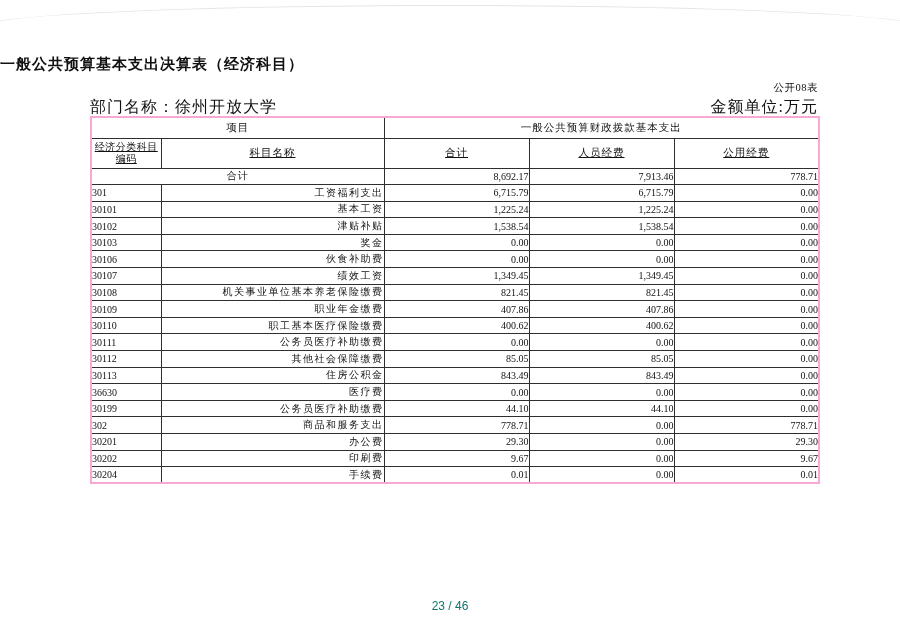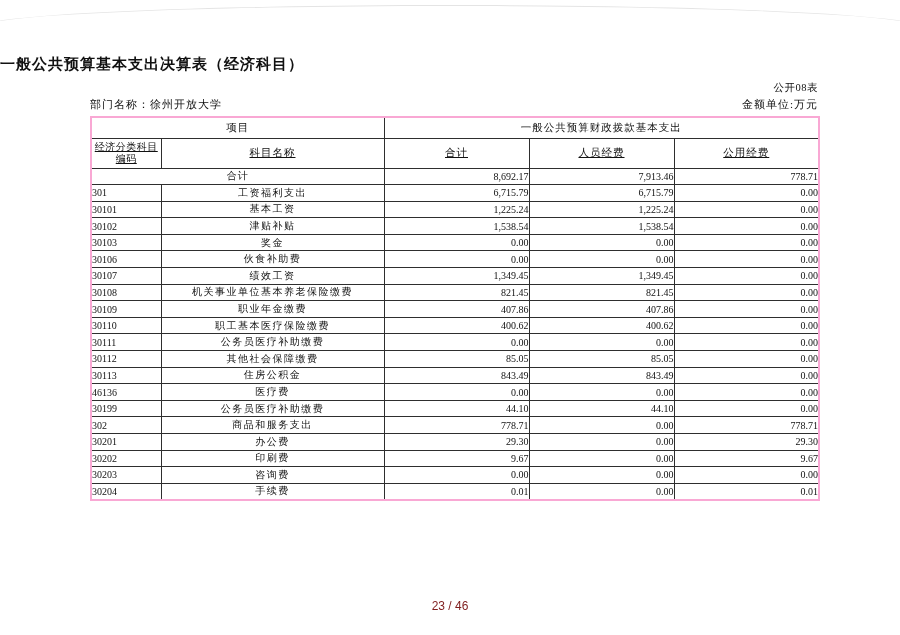--- a/index.html
+++ b/index.html
@@ -38,21 +38,21 @@
     position: absolute;
     top: 81px; right: 82px;
     font-size: 10.5px;
     letter-spacing: 0.5px;
   }
   .meta-row {
     position: absolute;
     top: 97px; left: 90px; width: 728px;
     display: flex;
     justify-content: space-between;
-    font-size: 11px;
+    font-size: 16px;
     letter-spacing: 1px;
   }
   table.budget {
     position: absolute;
     top: 116px; left: 90px;
     width: 728px;
     border-collapse: collapse;
     table-layout: fixed;
     border: 2px solid #f9a8d4;
   }
@@ -69,30 +69,30 @@
     vertical-align: middle;
     letter-spacing: 1px;
     font-size: 10.5px;
   }
   tr.group-row { height: 21px; }
   tr.cols-row  { height: 30px; text-decoration: underline; }
   .th-code { font-size: 10px; line-height: 1.2; letter-spacing: 0.5px; }
   tbody tr { height: 16.6px; }
   tbody td { font-size: 10px; vertical-align: middle; }
   td.cell-code  { text-align: left;  padding-left: 3px; }
-  td.cell-name  { text-align: center;  padding-left: 4px; letter-spacing: 1.5px; }
+  td.cell-name  { text-align: right;  padding-left: 4px; letter-spacing: 1.5px; }
   td.cell-num   { text-align: right; padding-right: 5px; }
   td.total-label { text-align: center; letter-spacing: 1px; }
   .footer {
     position: absolute;
     top: 599px; left: 0; width: 100%;
     text-align: center;
     font-family: "Liberation Sans", "DejaVu Sans", sans-serif;
     font-size: 12px;
-    color: #7f1d1d;
+    color: #0f766e;
   }
 </style>
 </head>
 <body>
 
 <div class="page">
 
   <div class="top-arc"></div>
 
   <h1 class="title">一般公共预算基本支出决算表（经济科目）</h1>
@@ -214,21 +214,21 @@
     <td class="cell-num">0.00</td>
   </tr>
         <tr>
     <td class="cell-code">30113</td>
     <td class="cell-name">住房公积金</td>
     <td class="cell-num">843.49</td>
     <td class="cell-num">843.49</td>
     <td class="cell-num">0.00</td>
   </tr>
         <tr>
-    <td class="cell-code">46136</td>
+    <td class="cell-code">36630</td>
     <td class="cell-name">医疗费</td>
     <td class="cell-num">0.00</td>
     <td class="cell-num">0.00</td>
     <td class="cell-num">0.00</td>
   </tr>
         <tr>
     <td class="cell-code">30199</td>
     <td class="cell-name">公务员医疗补助缴费</td>
     <td class="cell-num">44.10</td>
     <td class="cell-num">44.10</td>
@@ -249,27 +249,20 @@
     <td class="cell-num">29.30</td>
   </tr>
         <tr>
     <td class="cell-code">30202</td>
     <td class="cell-name">印刷费</td>
     <td class="cell-num">9.67</td>
     <td class="cell-num">0.00</td>
     <td class="cell-num">9.67</td>
   </tr>
         <tr>
-    <td class="cell-code">30203</td>
-    <td class="cell-name">咨询费</td>
-    <td class="cell-num">0.00</td>
-    <td class="cell-num">0.00</td>
-    <td class="cell-num">0.00</td>
-  </tr>
-        <tr>
     <td class="cell-code">30204</td>
     <td class="cell-name">手续费</td>
     <td class="cell-num">0.01</td>
     <td class="cell-num">0.00</td>
     <td class="cell-num">0.01</td>
   </tr>
       </tbody>
   </table>
 
   <div class="footer">23 / 46</div>

